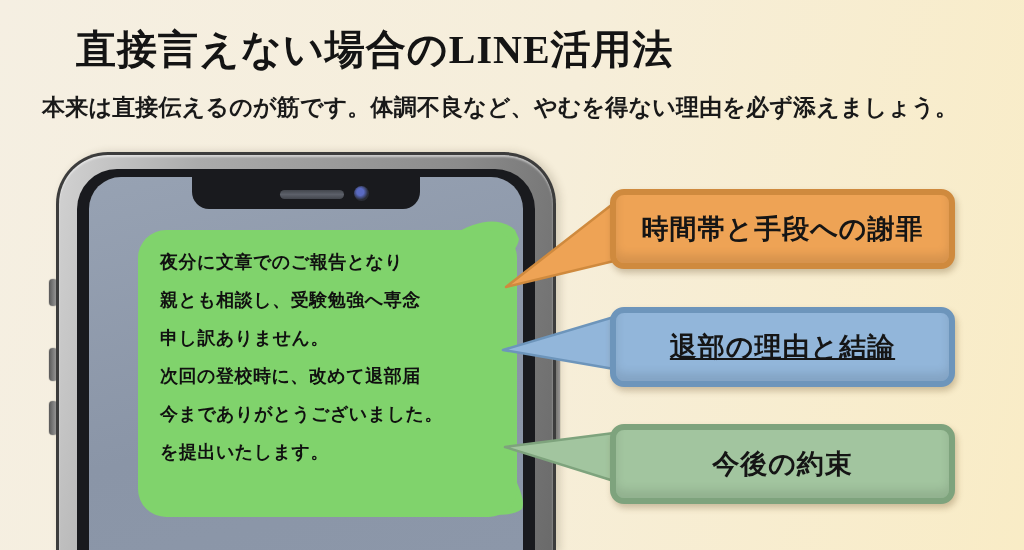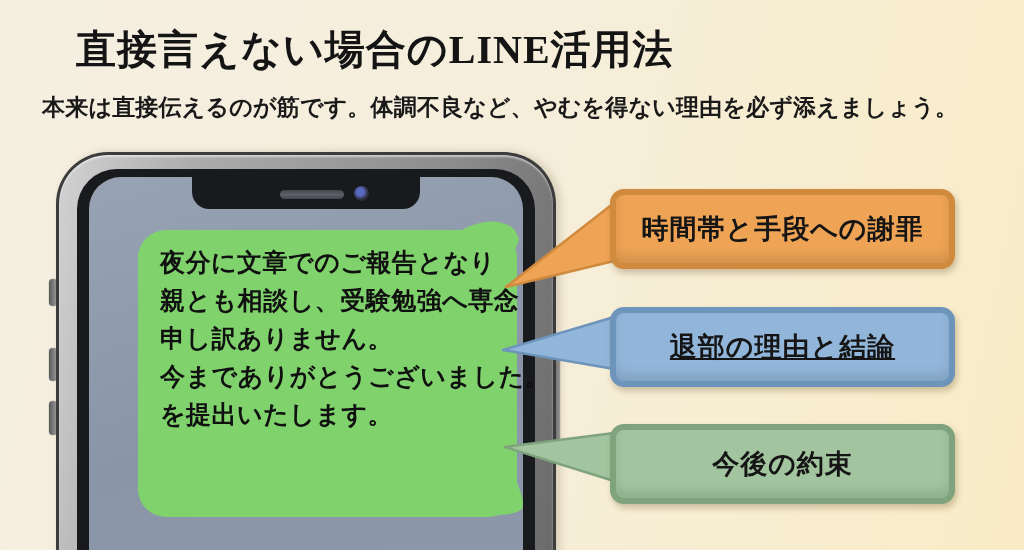--- a/index.html
+++ b/index.html
@@ -52,21 +52,21 @@
   }
   .camera{
     position:absolute;left:162px;top:10px;width:15px;height:15px;border-radius:50%;
     background:radial-gradient(circle at 42% 40%, #5a6ac2 0 28%, #2a2d36 62%);
   }
   
   .overlay{position:absolute;inset:0;z-index:2;pointer-events:none;}
   
   .msg{
     position:absolute;left:160px;top:243px;z-index:3;
-    font-size:25px;font-weight:bold;color:#101010;line-height:38px;
+    font-size:18px;font-weight:bold;color:#101010;line-height:38px;
     letter-spacing:0.5px;white-space:nowrap;
   }
   
   .ann{
     position:absolute;left:610px;width:345px;height:80px;z-index:3;
     border:6px solid #4d7c0f;border-radius:14px;box-sizing:border-box;
     display:flex;align-items:center;justify-content:center;
     font-size:27px;font-weight:bold;color:#151515;letter-spacing:1px;
     box-shadow:inset 0 -8px 10px rgba(0,0,0,.10), 2px 4px 6px rgba(90,60,20,.28);
   }
@@ -108,20 +108,21 @@
 
     <polygon points="614,203 614,261 506,287" stroke-width="2.5" stroke-linejoin="round" fill="#eea355" stroke="#cf8a3e"></polygon>
     <polygon points="614,317 614,369 503,350" stroke-width="2.5" stroke-linejoin="round" fill="#92b6da" stroke="#6d95bb"></polygon>
     <polygon points="614,433 614,481 505,447" stroke-width="2.5" stroke-linejoin="round" fill="#a2c59f" stroke="#7ea37d"></polygon>
   </svg>
 
   <div class="msg">
     <div>夜分に文章でのご報告となり</div>
     <div>親とも相談し、受験勉強へ専念</div>
     <div>申し訳ありません。</div>
+    <div>次回の登校時に、改めて退部届</div>
     <div>今までありがとうございました。</div>
     <div>を提出いたします。</div>
   </div>
 
   <div class="ann ann-0" style="background-color: rgb(238, 163, 85); border-color: rgb(207, 138, 62);">
     <span>時間帯と手段への謝罪</span>
   </div>
   <div class="ann ann-1" style="background-color: rgb(146, 182, 218); border-color: rgb(109, 149, 187); text-decoration: underline;">
     <span>退部の理由と結論</span>
   </div>

